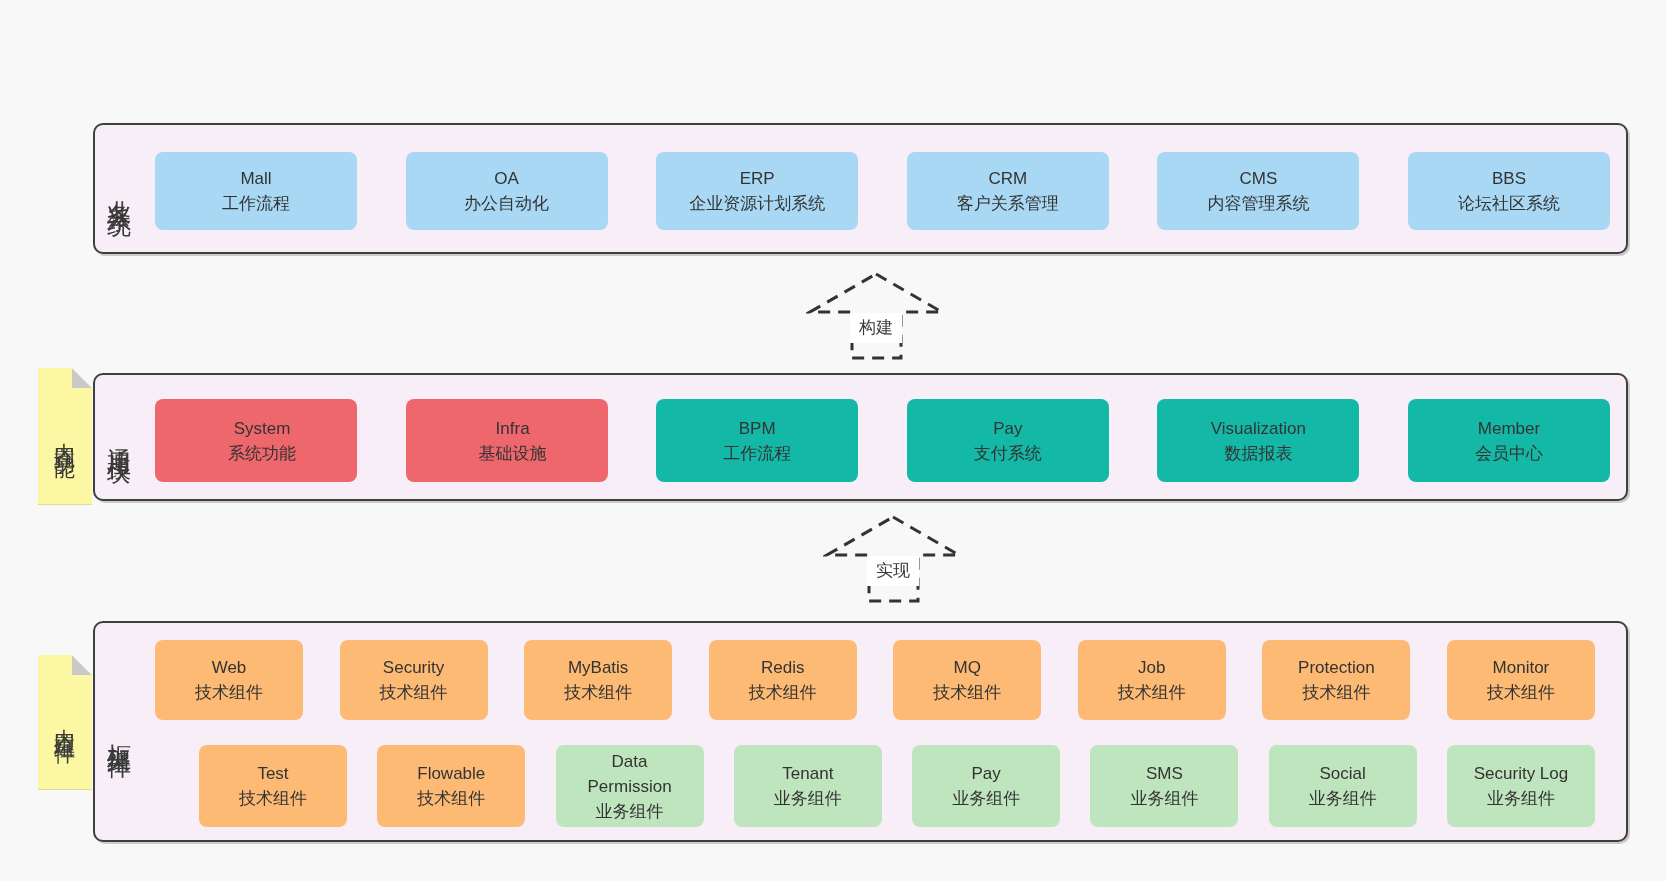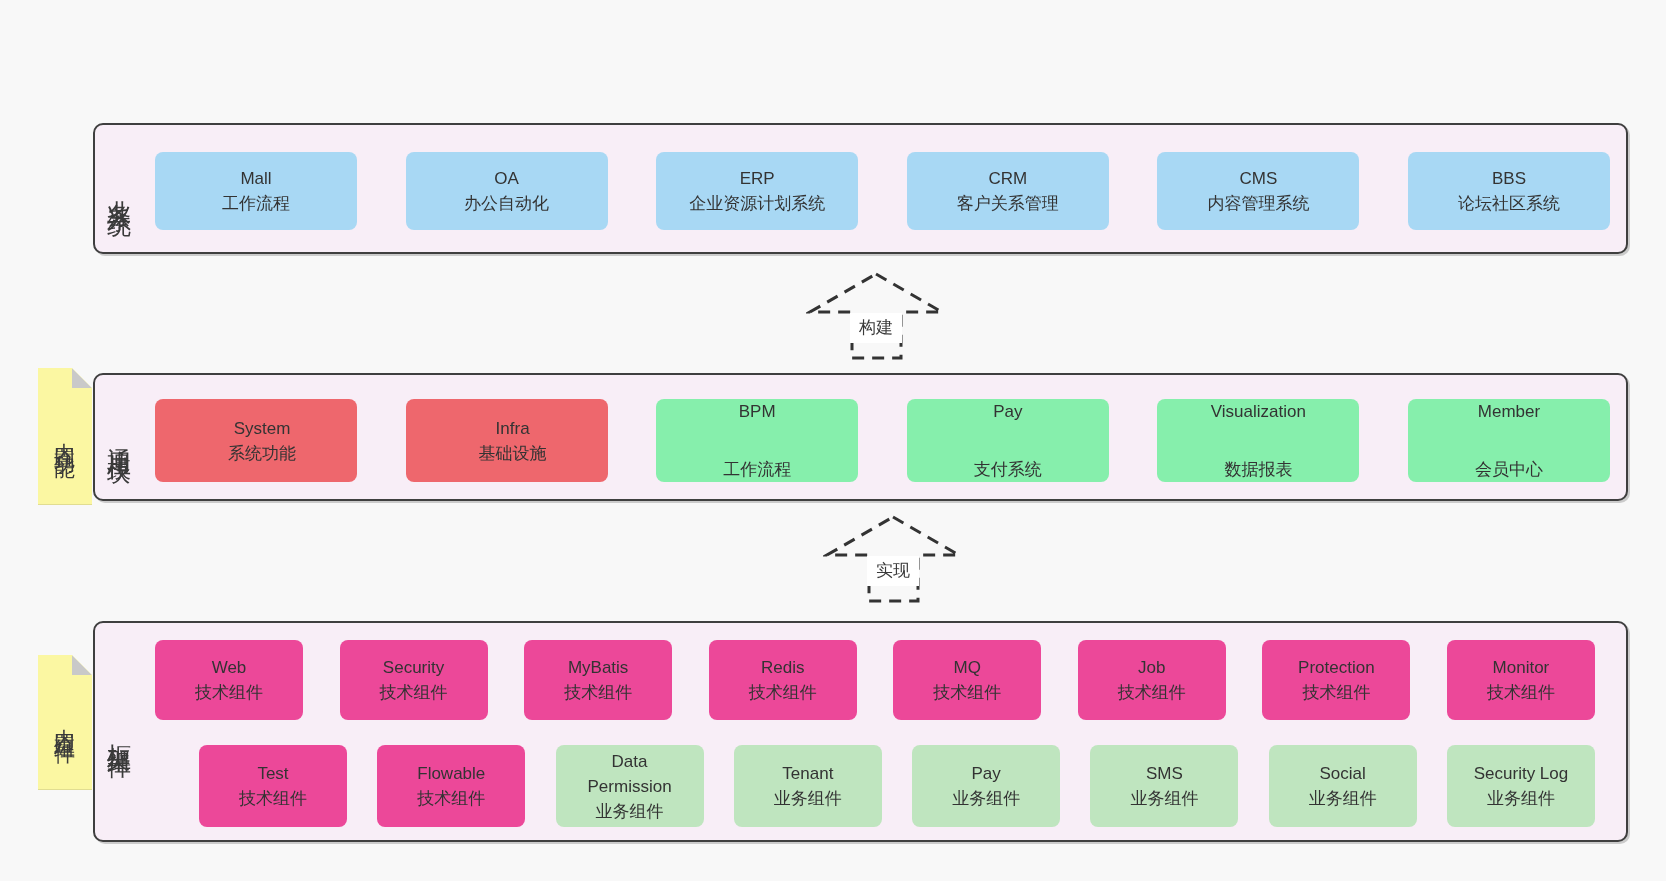--- a/index.html
+++ b/index.html
@@ -49,22 +49,22 @@
     align-items: center; justify-content: center;
     text-align: center;
     font-size: 17px; line-height: 25px; color: #333;
   }
   .box-wide   { width: 202px; }
   .box-narrow { width: 148px; }
   .box-narrow .box-name { max-width: 114px; }
 
   .c-blue       { background: #a8d8f4; }
   .c-red        { background: #ee676d; padding-left: 12px; }
-  .c-pink       { background: #86efac; justify-content: space-between; }
-  .c-green      { background: #ec4899; }
+  .c-pink       { background: #14b8a6; }
+  .c-green      { background: #fdba74; }
   .c-greenlight { background: #bfe5bf; }
 
   
   .note {
     position: absolute; width: 54px; z-index: 1;
     background: #fbf7a2;
     border-bottom: 1px solid rgba(0,0,0,0.10);
     display: flex; align-items: center; justify-content: center;
     clip-path: polygon(0 0, calc(100% - 20px) 0, 100% 20px, 100% 100%, 0 100%);
   }

